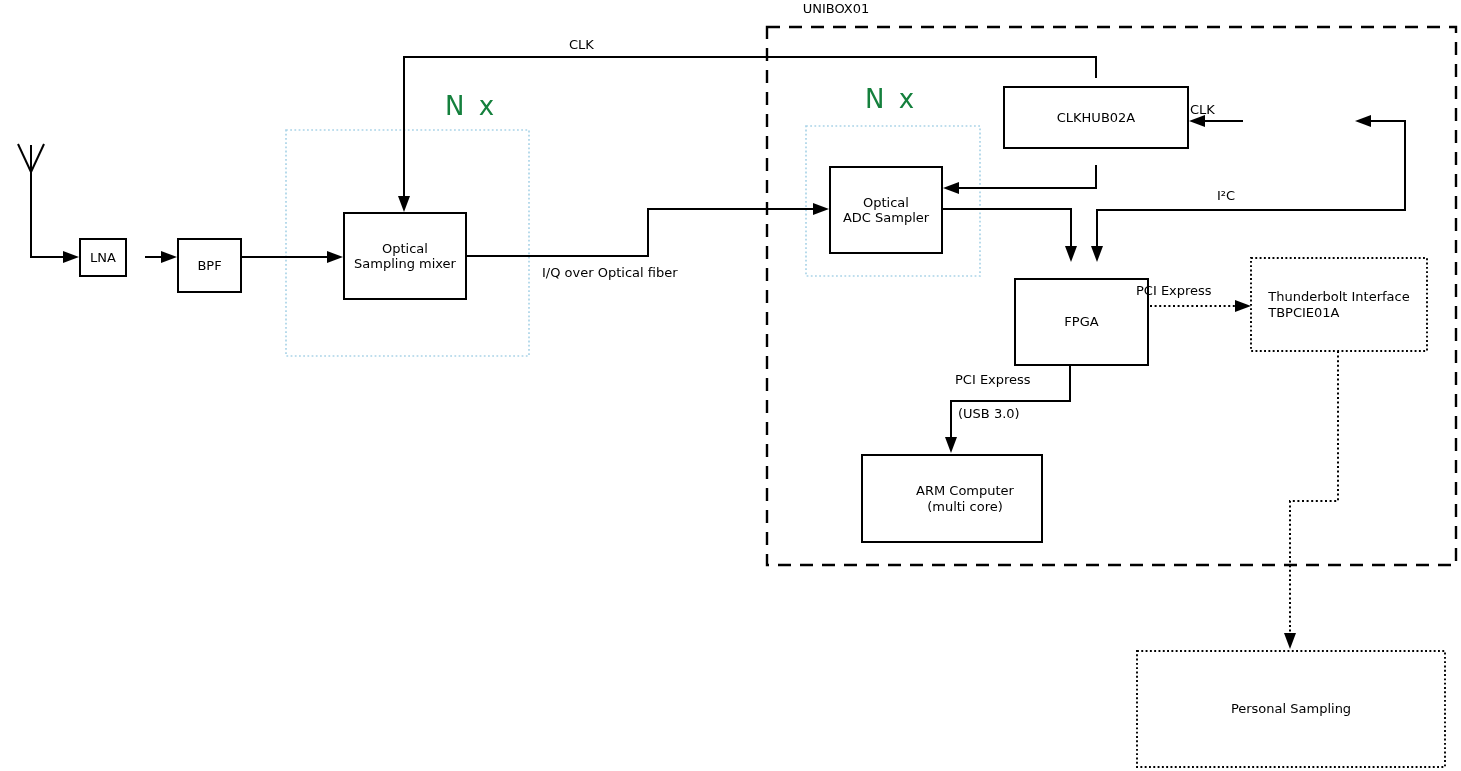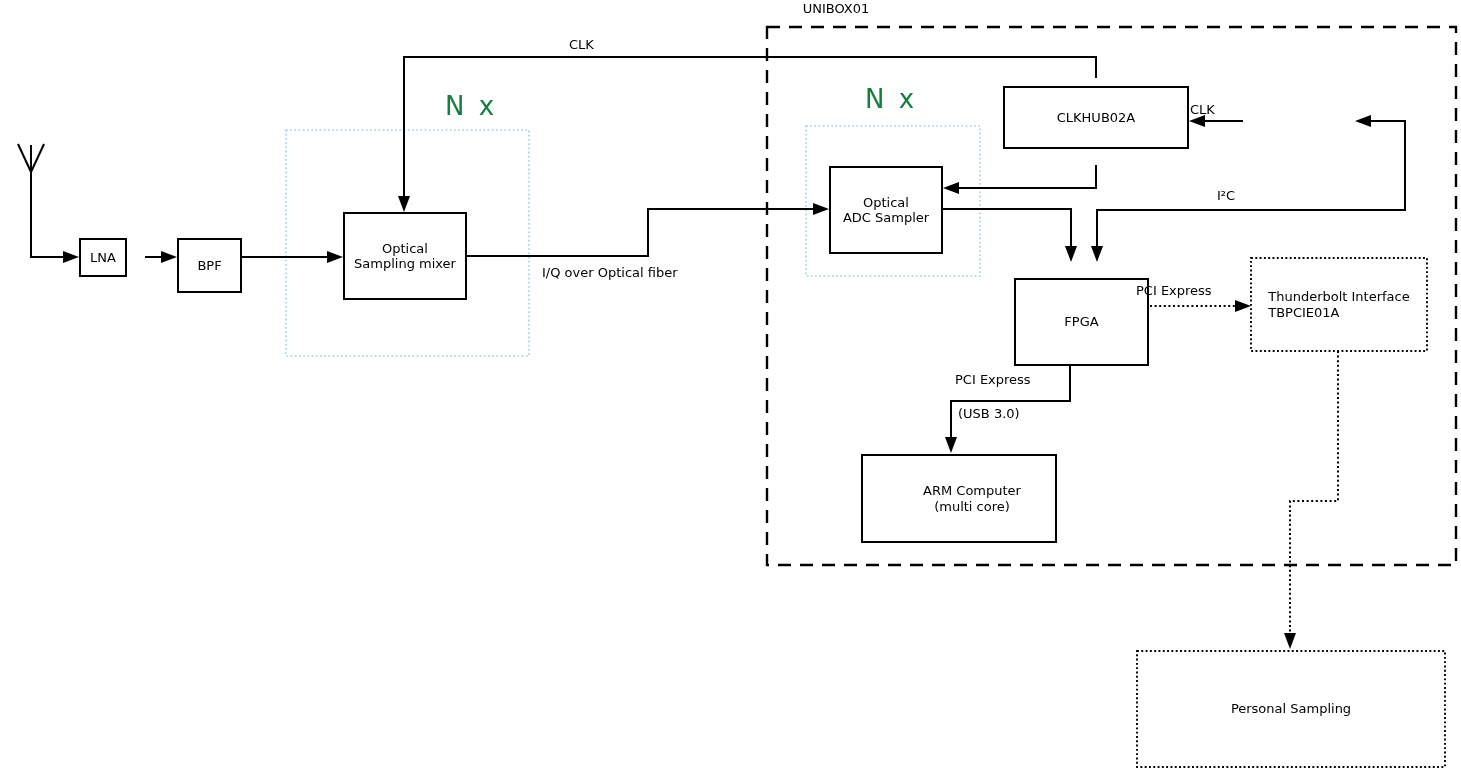--- a/index.html
+++ b/index.html
@@ -141,21 +141,21 @@
 Sampling mixer</div>
 
   <div class="node" style="left:829px;top:166px;width:114px;height:88px;">Optical
 ADC Sampler</div>
 
   <div class="node" style="left:1003px;top:86px;width:186px;height:63px;">CLKHUB02A</div>
 
 
   <div class="node" style="left:1014px;top:262px;width:135px;height:88px;margin-top:16px;">FPGA</div>
 
-  <div class="node" style="left:861px;top:454px;width:196px;height:89px;padding-left:26px;">ARM Computer
+  <div class="node" style="left:861px;top:454px;width:182px;height:89px;padding-left:26px;">ARM Computer
 (multi core)</div>
 
   <div class="ghost" style="left:1251px;top:258px;width:176px;height:93px;">Thunderbolt Interface
 TBPCIE01A</div>
 
   <div class="ghost" style="left:1137px;top:651px;width:308px;height:116px;">Personal Sampling</div>
 
   <div class="lbl left" style="left:791px;top:2px;width:90px;">UNIBOX01</div>
 
   <div class="nx" style="left:431px;top:91px;width:80px;">N x</div>

